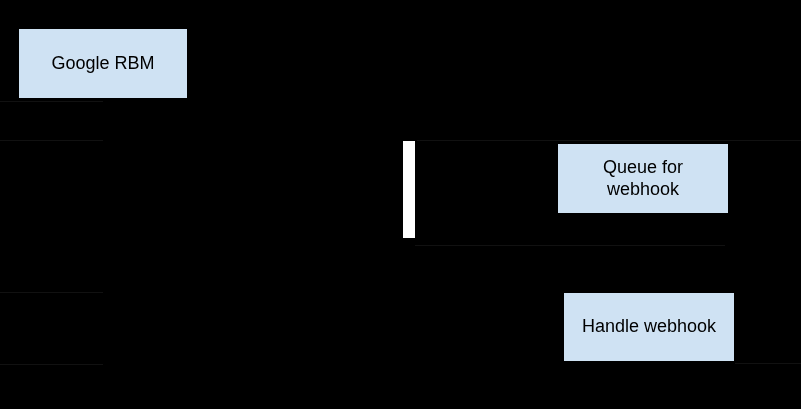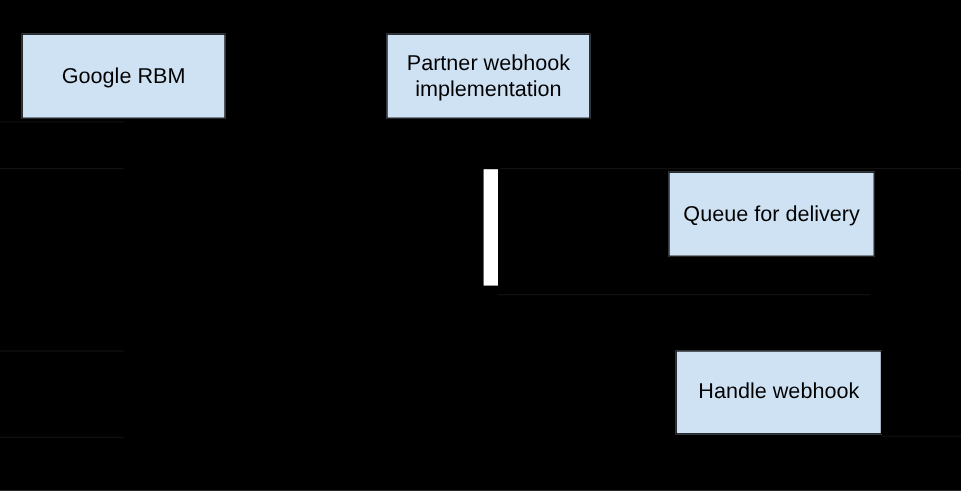--- a/index.html
+++ b/index.html
@@ -59,26 +59,23 @@
 </style>
 </head>
 <body>
 
 <div id="canvas">
 
   <div class="node" id="node-google-rbm">
     <span>Google RBM</span>
   </div>
 
-  <div class="node" id="node-partner">
-    <span>Partner webhook implementation</span>
-  </div>
 
   <div class="node" id="node-queue">
-    <span>Queue for delivery</span>
+    <span>Queue for webhook</span>
   </div>
 
   <div class="node" id="node-handle">
     <span>Handle webhook</span>
   </div>
 
   <div class="activation-bar"></div>
 
   <div class="faint-line" id="faint-1"></div>
   <div class="faint-line" id="faint-2"></div>

